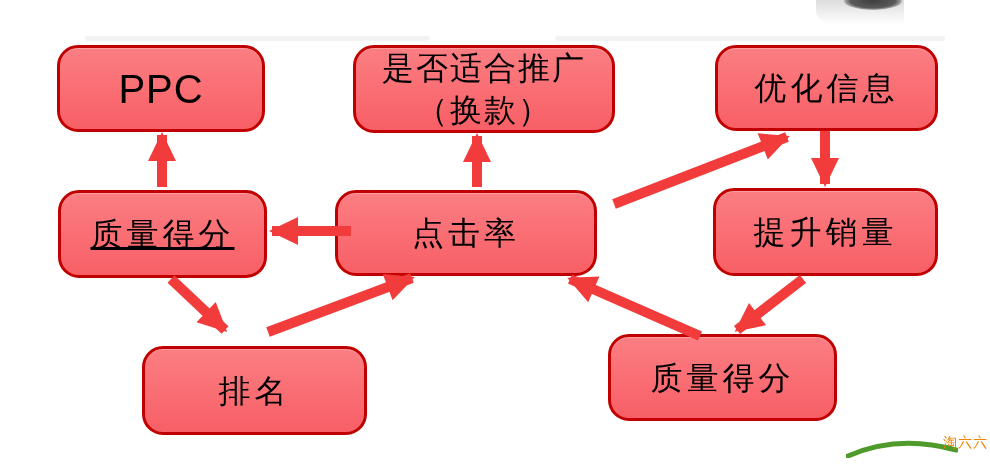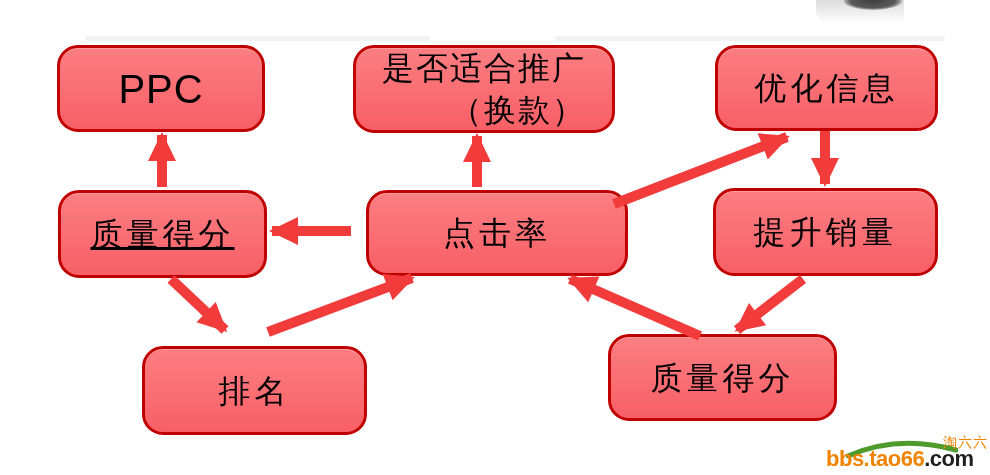--- a/index.html
+++ b/index.html
@@ -64,25 +64,25 @@
 <div id="stage">
 
   <div class="streak" style="left:85px;top:36px;width:345px;"></div>
   <div class="streak" style="left:555px;top:36px;width:390px;"></div>
 
   <div id="corner-fade"></div>
   <div id="corner-blob"></div>
 
   <div id="nodes-layer">
       <div class="node latin" style="left: 57px; top: 45px; width: 208px; height: 87px;">PPC</div>
-      <div class="node twoline" style="left: 353px; top: 45px; width: 262px; height: 88px; text-align: right;">是否适合推广
+      <div class="node twoline" style="left: 353px; top: 45px; width: 262px; height: 88px;">是否适合推广
 （换款）</div>
       <div class="node" style="left: 715px; top: 45px; width: 223px; height: 86px;">优化信息</div>
       <div class="node" style="left: 58px; top: 190px; width: 209px; height: 88px; text-decoration: underline;">质量得分</div>
-      <div class="node" style="left: 366px; top: 190px; width: 262px; height: 86px;">点击率</div>
+      <div class="node" style="left: 335px; top: 190px; width: 262px; height: 86px;">点击率</div>
       <div class="node" style="left: 713px; top: 188px; width: 225px; height: 88px;">提升销量</div>
       <div class="node" style="left: 142px; top: 333px; width: 225px; height: 89px; margin-top: 13px;">排名</div>
       <div class="node" style="left: 608px; top: 334px; width: 229px; height: 87px;">质量得分</div>
     </div>
 
   <svg id="edges" viewBox="0 0 990 475" xmlns="http://www.w3.org/2000/svg">
     <defs>
       <marker id="arrowhead" markerUnits="userSpaceOnUse" markerWidth="32" markerHeight="32" refX="27" refY="15" orient="auto">
         <path id="arrowhead-path" d="M1,1 L30,15 L1,29 Z" fill="#F23B3B"></path>
       </marker>
@@ -96,18 +96,15 @@
       <line x1="268" y1="332" x2="412" y2="278" stroke="#F23B3B" stroke-width="10" marker-end="url(#arrowhead)"></line>
       <line x1="700" y1="336" x2="570" y2="279" stroke="#F23B3B" stroke-width="10" marker-end="url(#arrowhead)"></line>
       <line x1="803" y1="279" x2="737" y2="330" stroke="#F23B3B" stroke-width="10" marker-end="url(#arrowhead)"></line>
     </svg>
 
   <div id="watermark">
     <svg id="wm-arc" viewBox="0 0 112 18" xmlns="http://www.w3.org/2000/svg">
       <path id="wm-arc-path" d="M2,16 Q52,-6 110,10" fill="none" stroke-width="5" stroke-linecap="round" stroke="#4E9A2B"></path>
     </svg>
     <span id="wm-logo-text" style="color: rgb(240, 131, 0);">淘六六</span>
-    <div id="wm-site">
-      <span id="wm-prefix" style="color: rgb(240, 131, 0);">bbs.tao66</span><span id="wm-suffix" style="color: rgb(31, 31, 31);">.com</span>
-    </div>
   </div>
 
 </div>
 
 </body></html>

